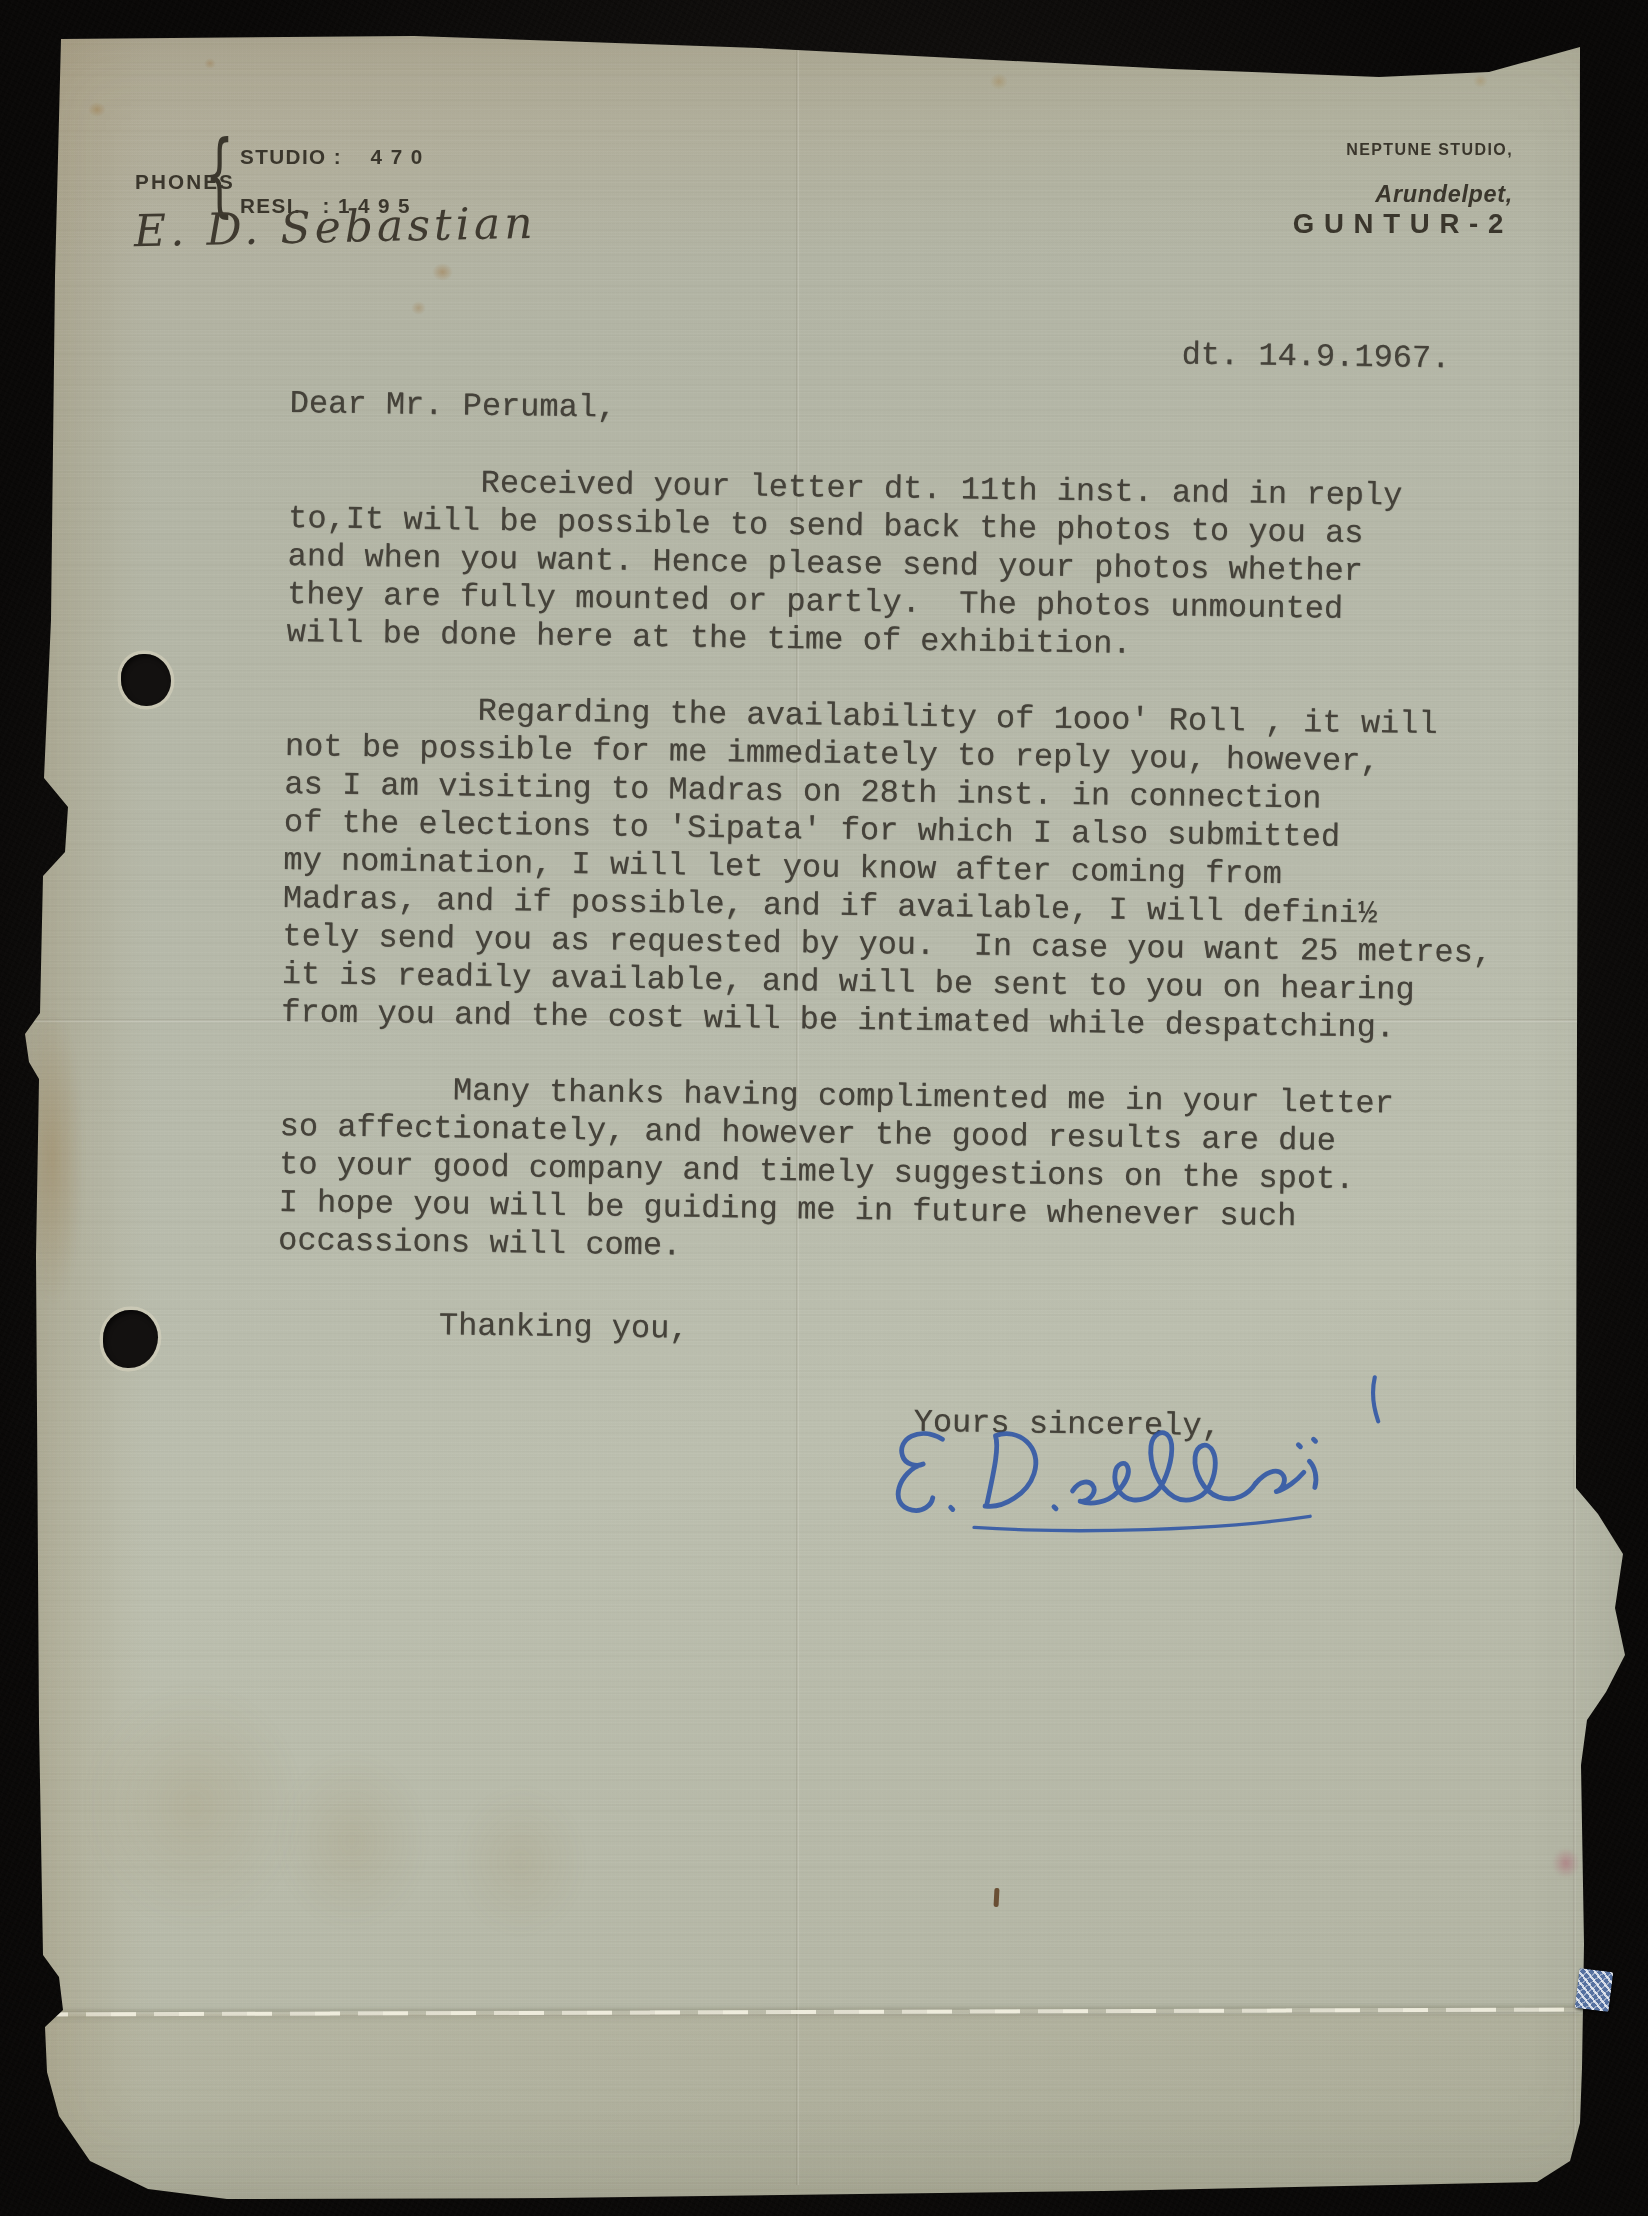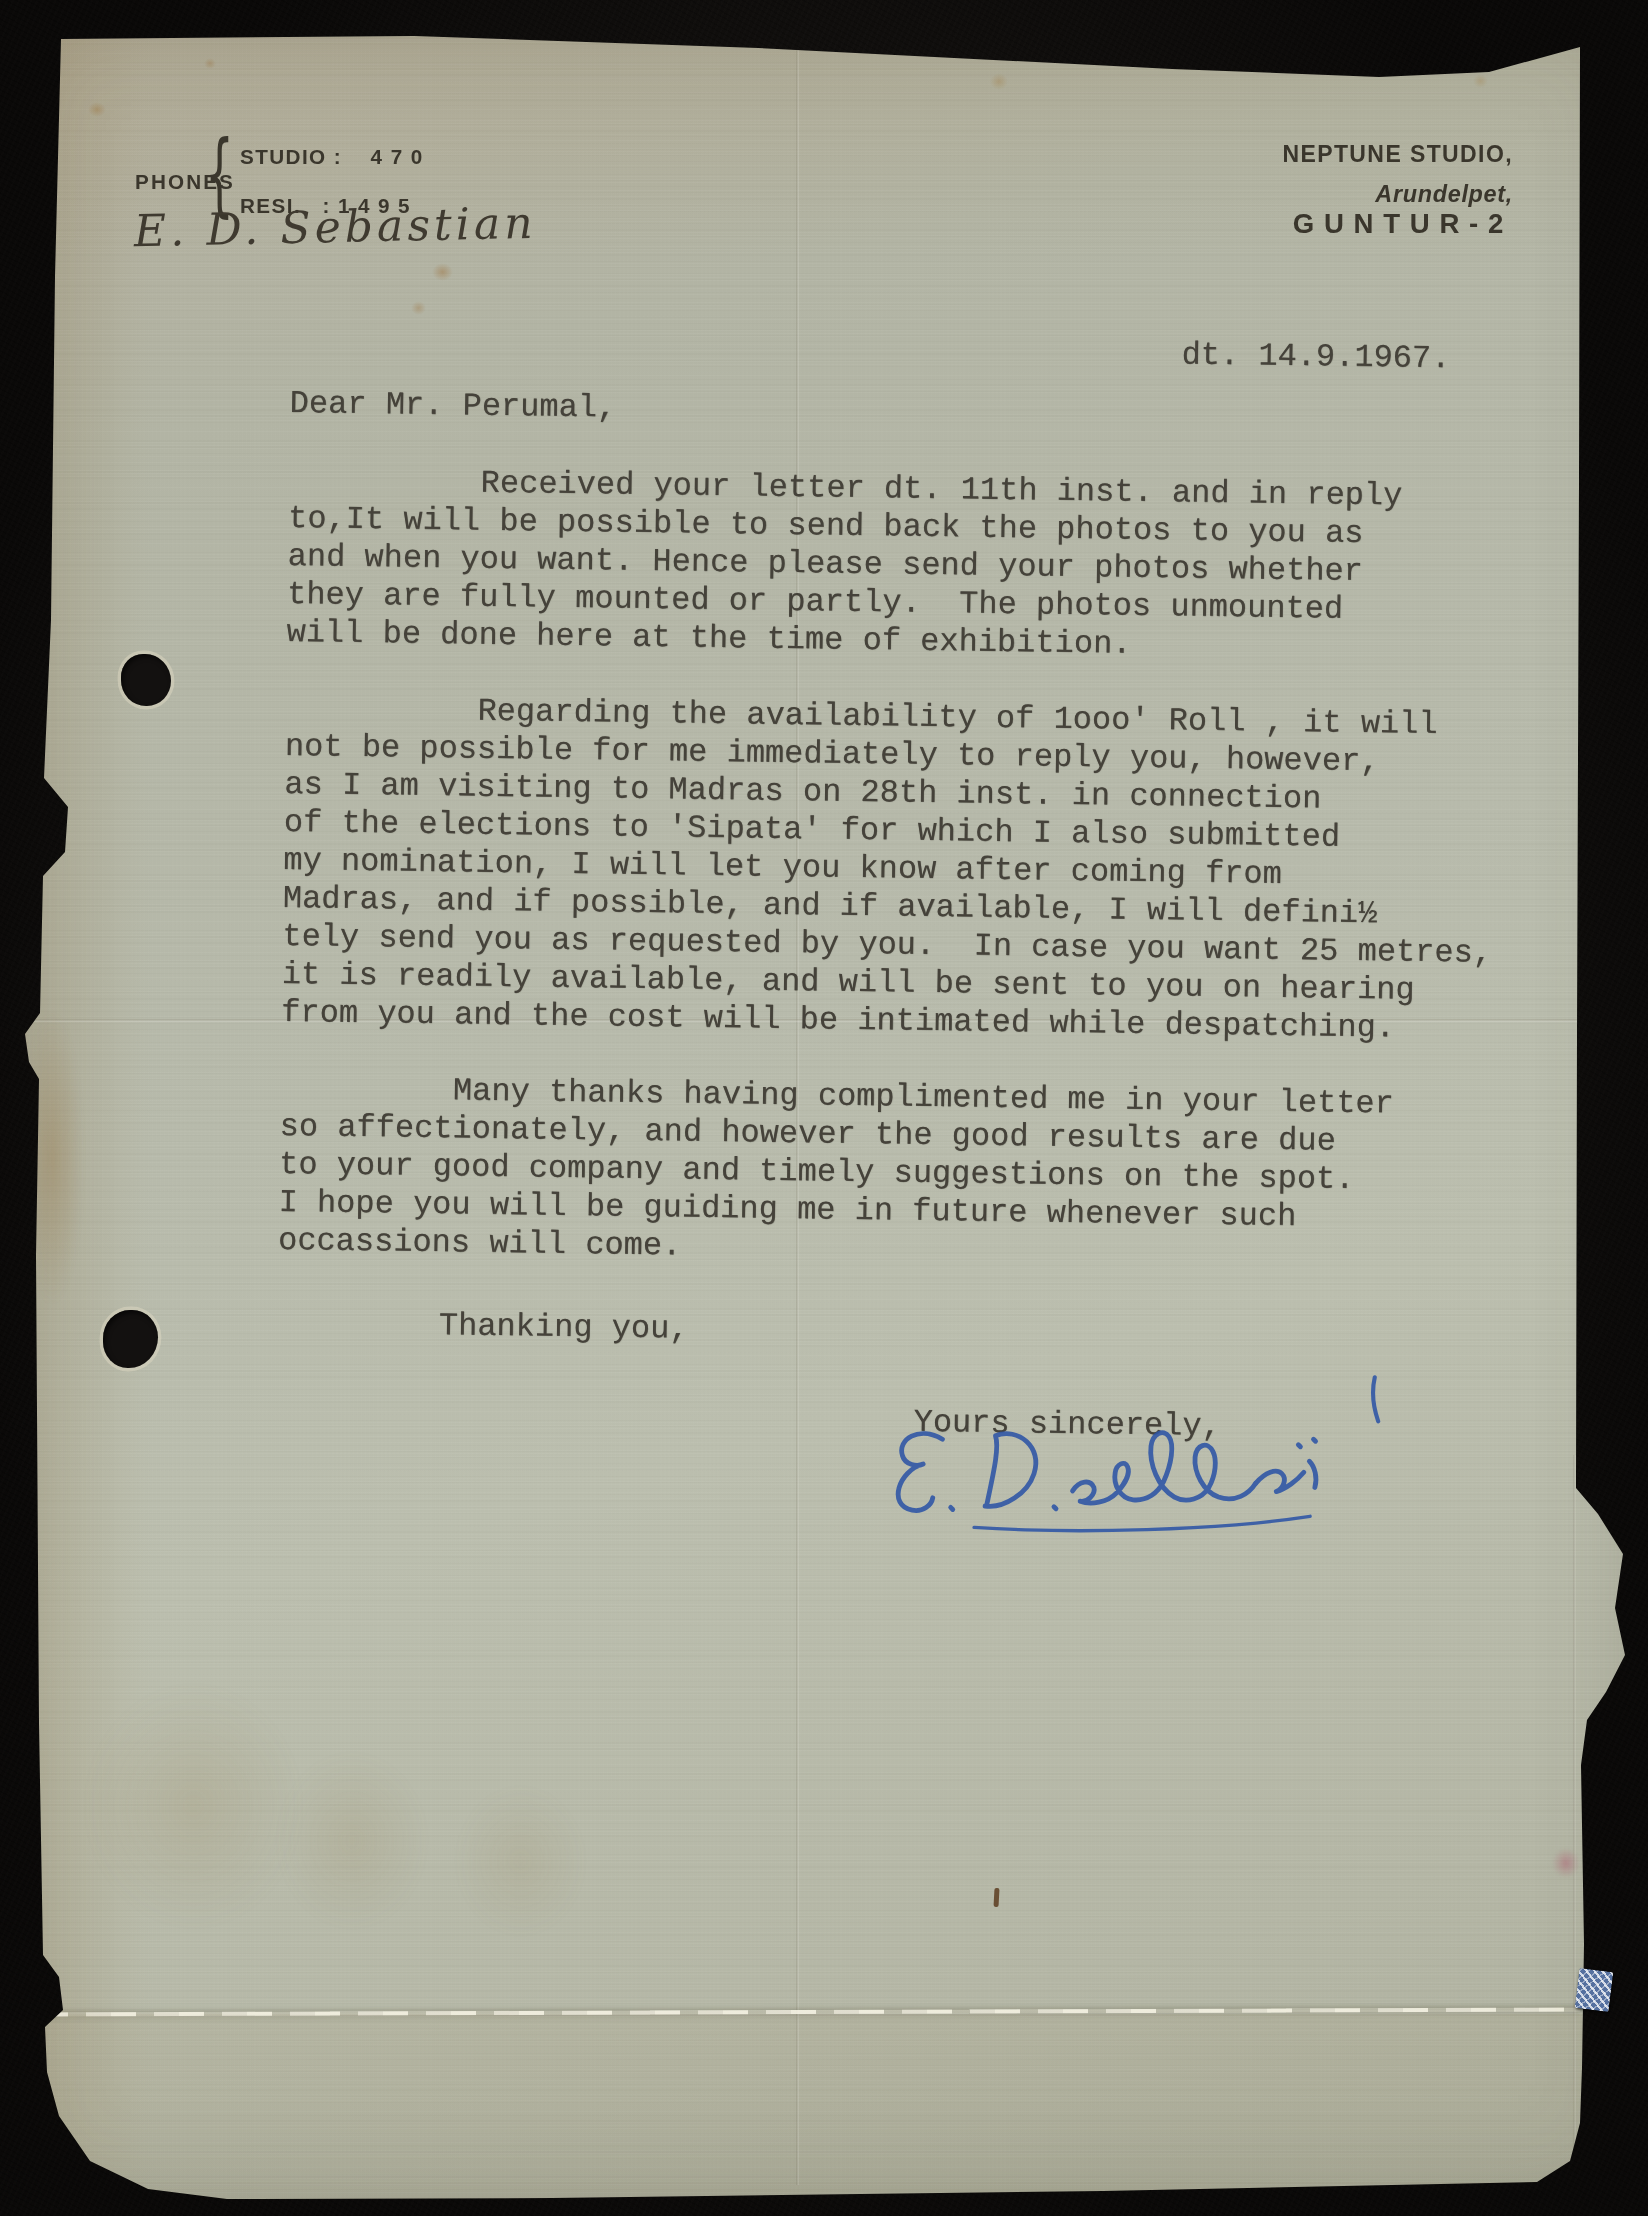--- a/index.html
+++ b/index.html
@@ -93,21 +93,21 @@
     <div class="crease-v" style="left:1573px;top:1455px;height:696px;opacity:0.7;"></div>
     <div class="tear" style="left:43px;top:2010px;width:1537px;"></div>
     <div class="vignette"></div>
 
     <div class="print" style="left:135px;top:170px;font-size:20.7px;letter-spacing:2.1px;">PHONES</div>
     <div class="print" style="left:205px;top:121px;font-size:91px;font-weight:400;transform:scaleX(0.5);transform-origin:0 0;font-family:'DejaVu Sans',sans-serif;">{</div>
     <div class="print" style="left:240px;top:145px;font-size:20.7px;letter-spacing:1.4px;white-space:pre;">STUDIO :    4 7 0</div>
     <div class="print" style="left:240px;top:194px;font-size:20.7px;letter-spacing:1.4px;white-space:pre;">RESI.   : 1 4 9 5</div>
     <div class="print script" style="left:134px;top:201px;font-size:44px;font-weight:500;letter-spacing:4.1px;color:#3f3a30;transform:rotate(-1.2deg);">E. D. Sebastian</div>
 
-    <div class="print" style="left:1137px;top:141px;width:376px;text-align:right;font-size:23px;letter-spacing:1.4px;">NEPTUNE STUDIO,</div>
+    <div class="print" style="left:1137px;top:141px;width:376px;text-align:right;font-size:16px;letter-spacing:1.4px;">NEPTUNE STUDIO,</div>
     <div class="print" style="left:1137px;top:181px;width:376px;text-align:right;font-size:23.4px;letter-spacing:0.7px;font-style:italic;">Arundelpet,</div>
     <div class="print" style="left:1137px;top:208px;width:376px;text-align:right;font-size:27.6px;letter-spacing:9.7px;margin-right:-9.7px;font-weight:600;">GUNTUR-2</div>
 
     <div class="typed-layer">
       <div class="mono t47" style="left:891px;top:-61px;">dt. 14.9.1967.</div>
       <div class="mono t47" style="left:0;top:0;">Dear Mr. Perumal,</div>
       <pre class="body mono" style="left:0;top:77px;">          Received your letter dt. 11th inst. and in reply
 to,It will be possible to send back the photos to you as
 and when you want. Hence please send your photos whether
 they are fully mounted or partly.  The photos unmounted

